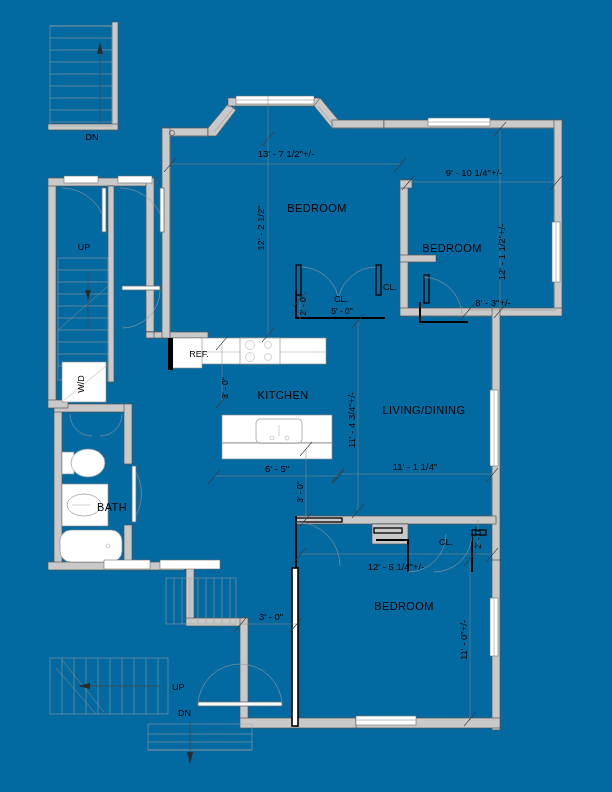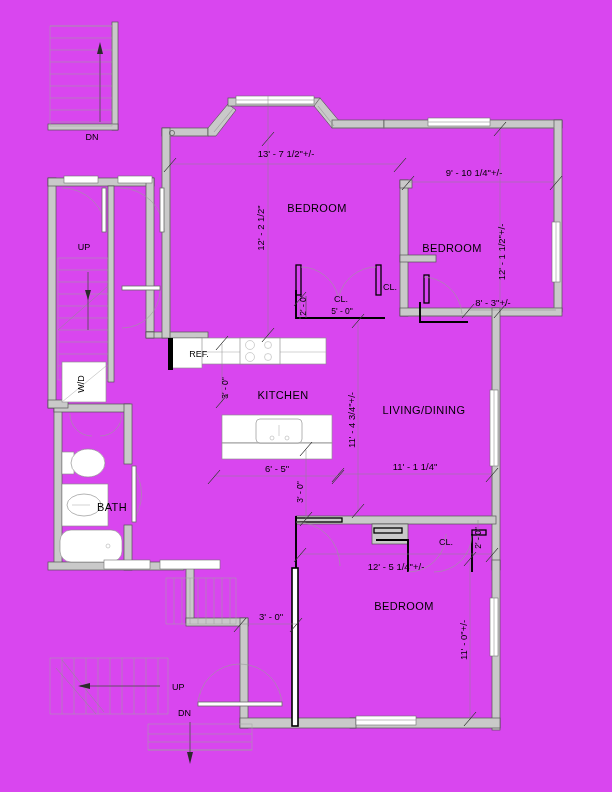--- a/index.html
+++ b/index.html
@@ -11,21 +11,21 @@
   body {
     width: 612px;
     height: 792px;
     overflow: hidden;
     font-family: "Liberation Sans", sans-serif;
   }
   #plan-root {
     position: relative;
     width: 612px;
     height: 792px;
-    background: #d946ef;
+    background: #0369a1;
   }
   svg#floorplan {
     display: block;
     width: 612px;
     height: 792px;
   }
   .wall-fill { fill: #c9c9c9; stroke: #555555; stroke-width: 0.7; }
   .thin { fill: none; stroke: #555555; stroke-width: 0.7; }
   .thin-lite { fill: none; stroke: #8e8e8e; stroke-width: 0.55; }
   .heavy { fill: none; stroke: #000000; stroke-width: 1.9; }

